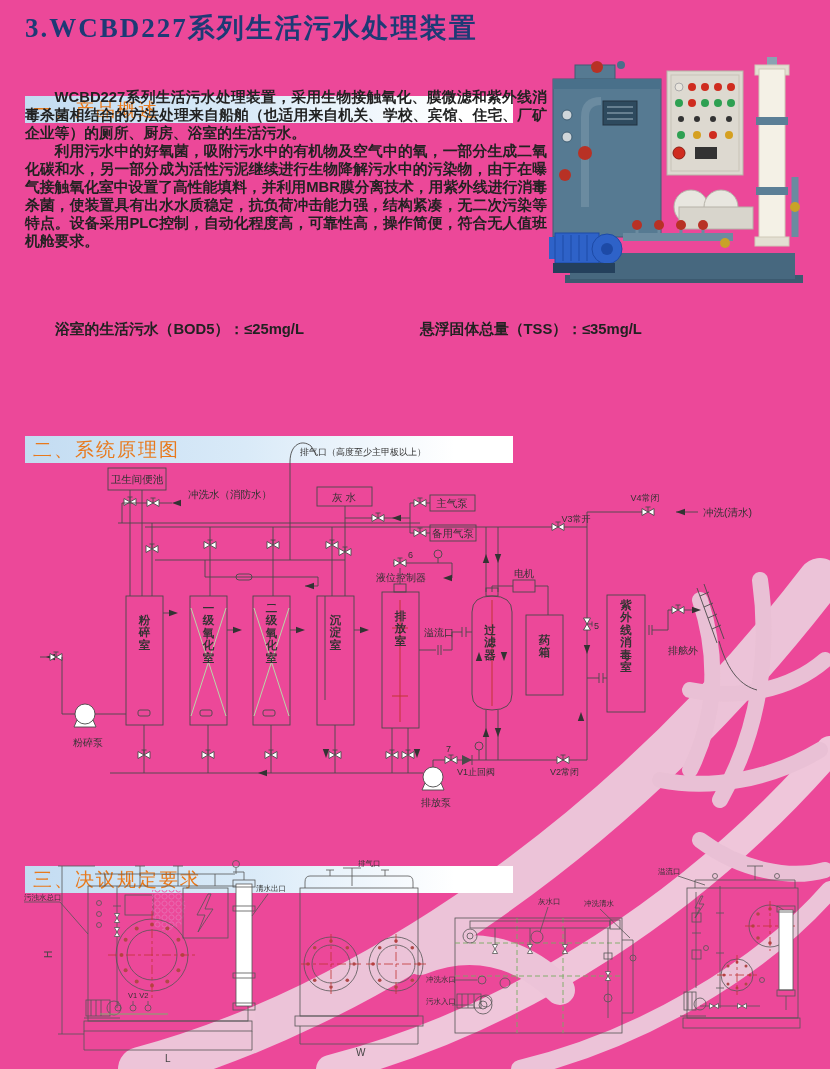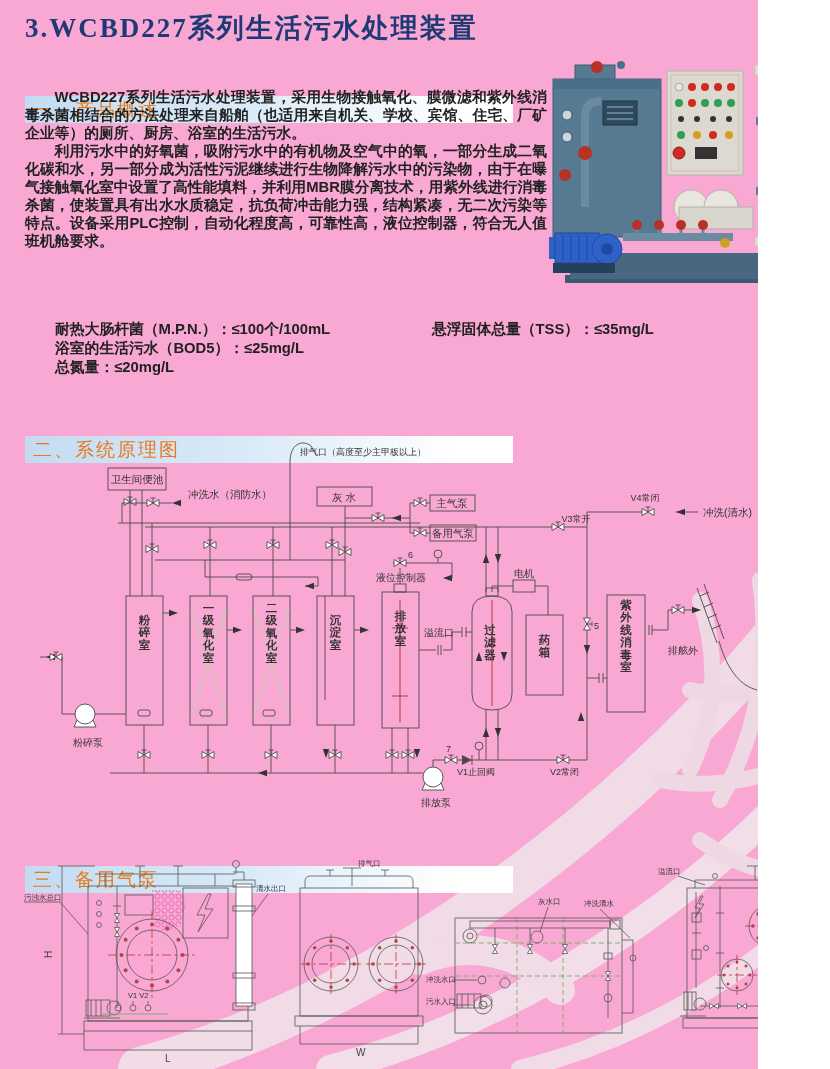--- a/index.html
+++ b/index.html
@@ -1,31 +1,31 @@
 <!DOCTYPE html>
 <html><head>
 <meta charset="utf-8">
 <style>
   html,body{margin:0;padding:0;background:#fff;}
-  #page{position:relative;width:758px;height:1069px;background:#f9a8d4;overflow:hidden;
+  #page{position:relative;width:830px;height:1069px;background:#ec4899;overflow:hidden;
         font-family:"Liberation Sans",sans-serif;color:#222;}
   #wm{position:absolute;left:0;top:540px;z-index:0;}
   .layer{position:relative;z-index:1;}
   #title{position:absolute;left:25px;top:10px;font-family:"Liberation Serif",serif;
          font-weight:bold;font-size:27px;color:#1e3a75;letter-spacing:2px;}
   .secbar{position:absolute;left:25px;width:480px;height:27px;
           background:linear-gradient(90deg,#c3dcf2 0%,#d9eaf8 45%,#ffffff 88%);
           color:#e8791c;font-weight:normal;font-size:19px;line-height:27px;
           padding-left:8px;letter-spacing:2px;margin-top:40px;}
   #bar1{top:56px;} #bar2{top:396px;} #bar3{top:826px;}
   #paras{position:absolute;left:25px;top:88px;width:522px;font-size:14.8px;
          line-height:18px;font-weight:600;text-align:justify;}
   #paras p{margin:0;text-indent:2em;}
   .speccol{position:absolute;top:320px;font-size:14.8px;font-weight:600;line-height:19px;}
-  #specL{left:55px;} #specR{left:432px;}
+  #specL{left:55px;} #specR{left:420px;}
   #photo{position:absolute;left:545px;top:57px;}
   #schem{position:absolute;left:0;top:428px;}
   #assy{position:absolute;left:0;top:858px;}
   .dg{stroke:#4a4a4a;stroke-width:0.9;fill:none;}
   .dg2{stroke:#565656;stroke-width:0.8;fill:none;}
   .red{stroke:#c23434;stroke-width:1;fill:none;}
   .redd{stroke:#c23434;stroke-width:0.8;fill:none;stroke-dasharray:9 3 3 3;}
   .grn{stroke:#b8d8a8;stroke-width:1;fill:none;}
   .grnd{stroke:#79ac62;stroke-width:0.9;fill:none;stroke-dasharray:5 3;}
   .lbl{font-family:"Liberation Sans",sans-serif;font-size:10px;fill:#333;}
@@ -54,27 +54,25 @@
     </g>
   </svg>
 
   <div class="layer">
     <div id="title">3.WCBD227系列生活污水处理装置</div>
 
     <div id="bar1" class="secbar">一、产品概述</div>
 
     <div id="paras">
       <p>WCBD227系列生活污水处理装置，采用生物接触氧化、膜微滤和紫外线消毒杀菌相结合的方法处理来自船舶（也适用来自机关、学校、宾馆、住宅、厂矿企业等）的厕所、厨房、浴室的生活污水。</p>
-      <p>利用污水中的好氧菌，吸附污水中的有机物及空气中的氧，一部分生成二氧化碳和水，另一部分成为活性污泥继续进行生物降解污水中的污染物，由于在曝气接触氧化室中设置了高性能填料，并利用MBR膜分离技术，用紫外线进行消毒杀菌，使装置具有出水水质稳定，抗负荷冲击能力强，结构紧凑，无二次污染等特点。设备采用PLC控制，自动化程度高，可靠性高，液位控制器，符合无人值班机舱要求。</p>
+      <p>利用污水中的好氧菌，吸附污水中的有机物及空气中的氧，一部分生成二氧化碳和水，另一部分成为活性污泥继续进行生物降解污水中的污染物，由于在曝气接触氧化室中设置了高性能填料，并利用MBR膜分离技术，用紫外线进行消毒杀菌，使装置具有出水水质稳定，抗负荷冲击能力强，结构紧凑，无二次污染等特点。设备采用PLC控制，自动化程度高，可靠性高，操作简便，符合无人值班机舱要求。</p>
     </div>
 
     <div id="specL" class="speccol">
-      <div>耐热大肠杆菌（M.P.N.）：≤100个/100mL</div>
       <div>浴室的生活污水（BOD5）：≤25mg/L</div>
-      <div>总氮量：≤20mg/L</div>
     </div>
     <div id="specR" class="speccol">
       <div>悬浮固体总量（TSS）：≤35mg/L</div>
     </div>
 
     <svg id="photo" width="285" height="238" viewBox="0 0 285 238">
       <rect x="20" y="218" width="238" height="8" fill="#3c5a70"></rect>
       <rect x="25" y="196" width="225" height="26" fill="#47687f"></rect>
       <g>
         <rect x="30" y="8" width="40" height="16" fill="#567a92" stroke="#3f5d72"></rect>
@@ -373,21 +371,21 @@
       <line class="dg" x1="472" y1="327" x2="472" y2="337"></line>
       <circle class="dg" cx="479" cy="318" r="4"></circle>
         <line class="dg" x1="479" y1="322" x2="479" y2="332"></line>
       <text class="lbls" x="457" y="347">V1止回阀</text>
       <use href="#vlv" x="563" y="332"></use>
       <text class="lbls" x="550" y="347">V2常闭</text>
       <line class="dg" x1="587" y1="250" x2="587" y2="332"></line>
       <use href="#aU" x="581" y="284"></use>
     </svg>
 
-    <div id="bar3" class="secbar">三、备用气泵</div>
+    <div id="bar3" class="secbar">三、决议规定要求</div>
 
     <svg id="assy" width="830" height="211" viewBox="0 0 830 211">
       <defs>
         <pattern id="dots" width="7" height="7" patternUnits="userSpaceOnUse">
           <circle cx="3.5" cy="3.5" r="2.6" fill="none" stroke="#e86ab0" stroke-width="1"></circle>
         </pattern>
         <g id="vlvB">
           <path d="M-4.5,-2.6 L0,0 L-4.5,2.6 Z M4.5,-2.6 L0,0 L4.5,2.6 Z" fill="#fff" stroke="#565656" stroke-width="0.8"></path>
         </g>
       </defs>

